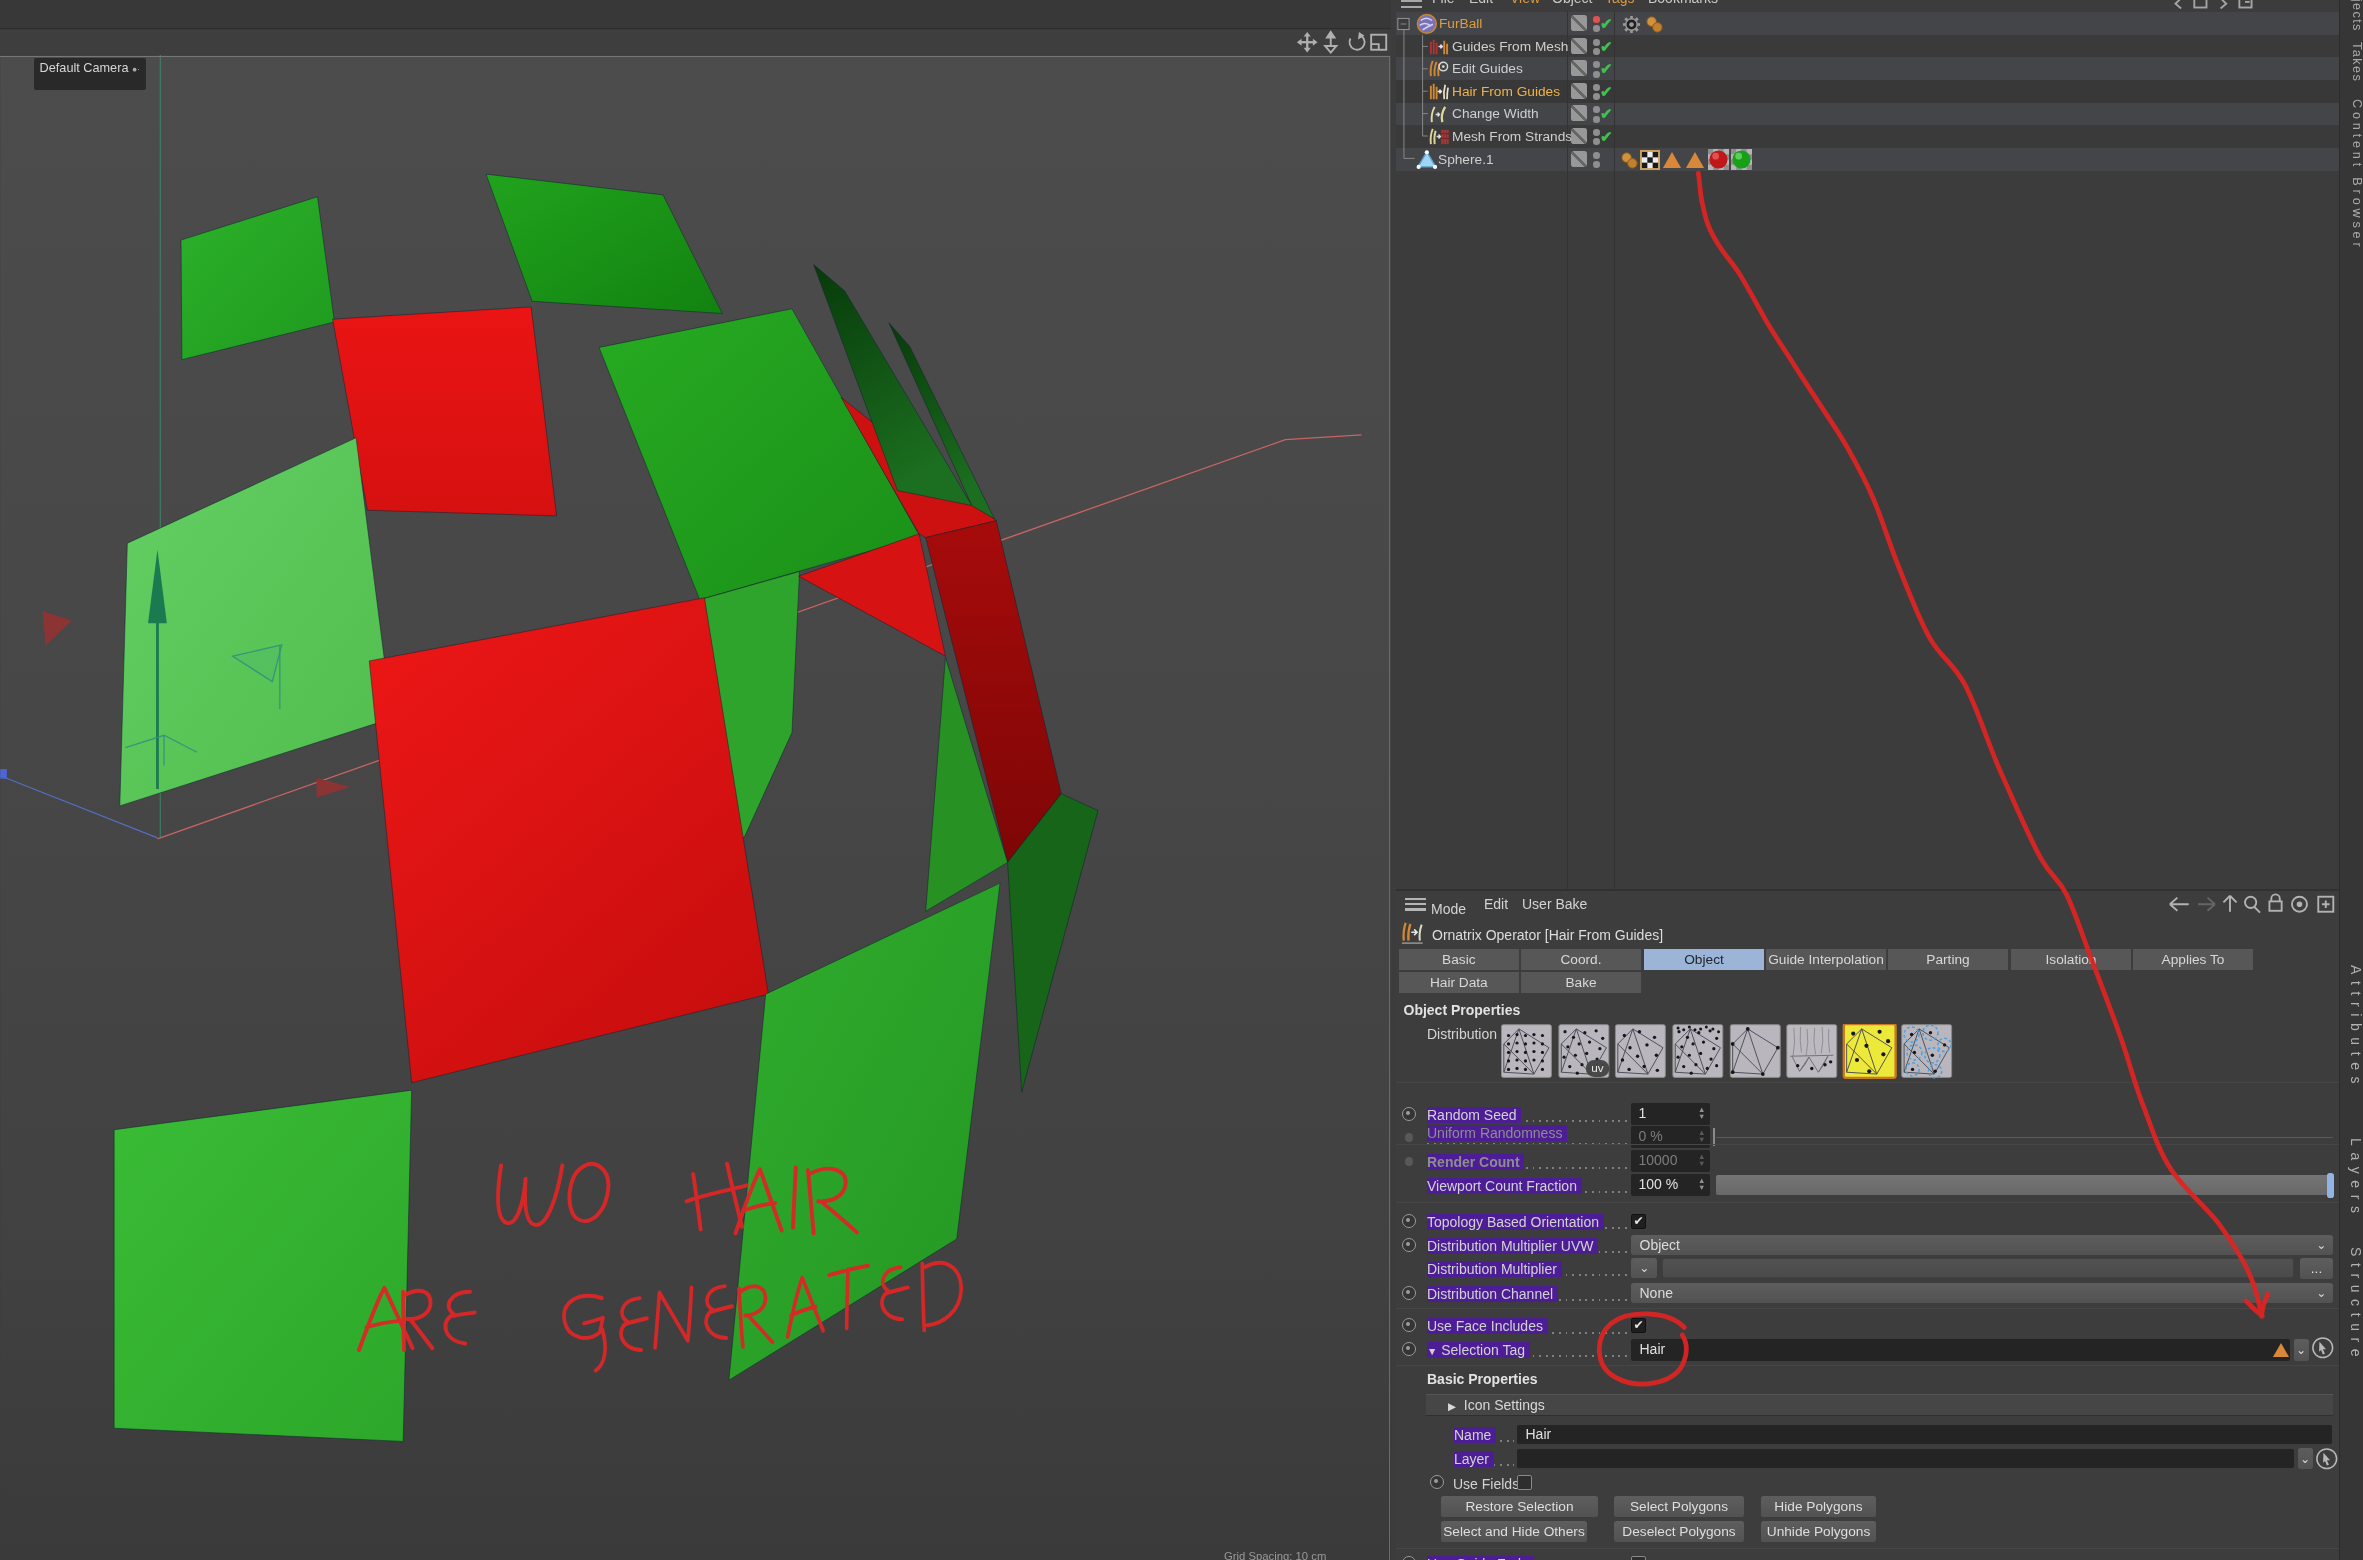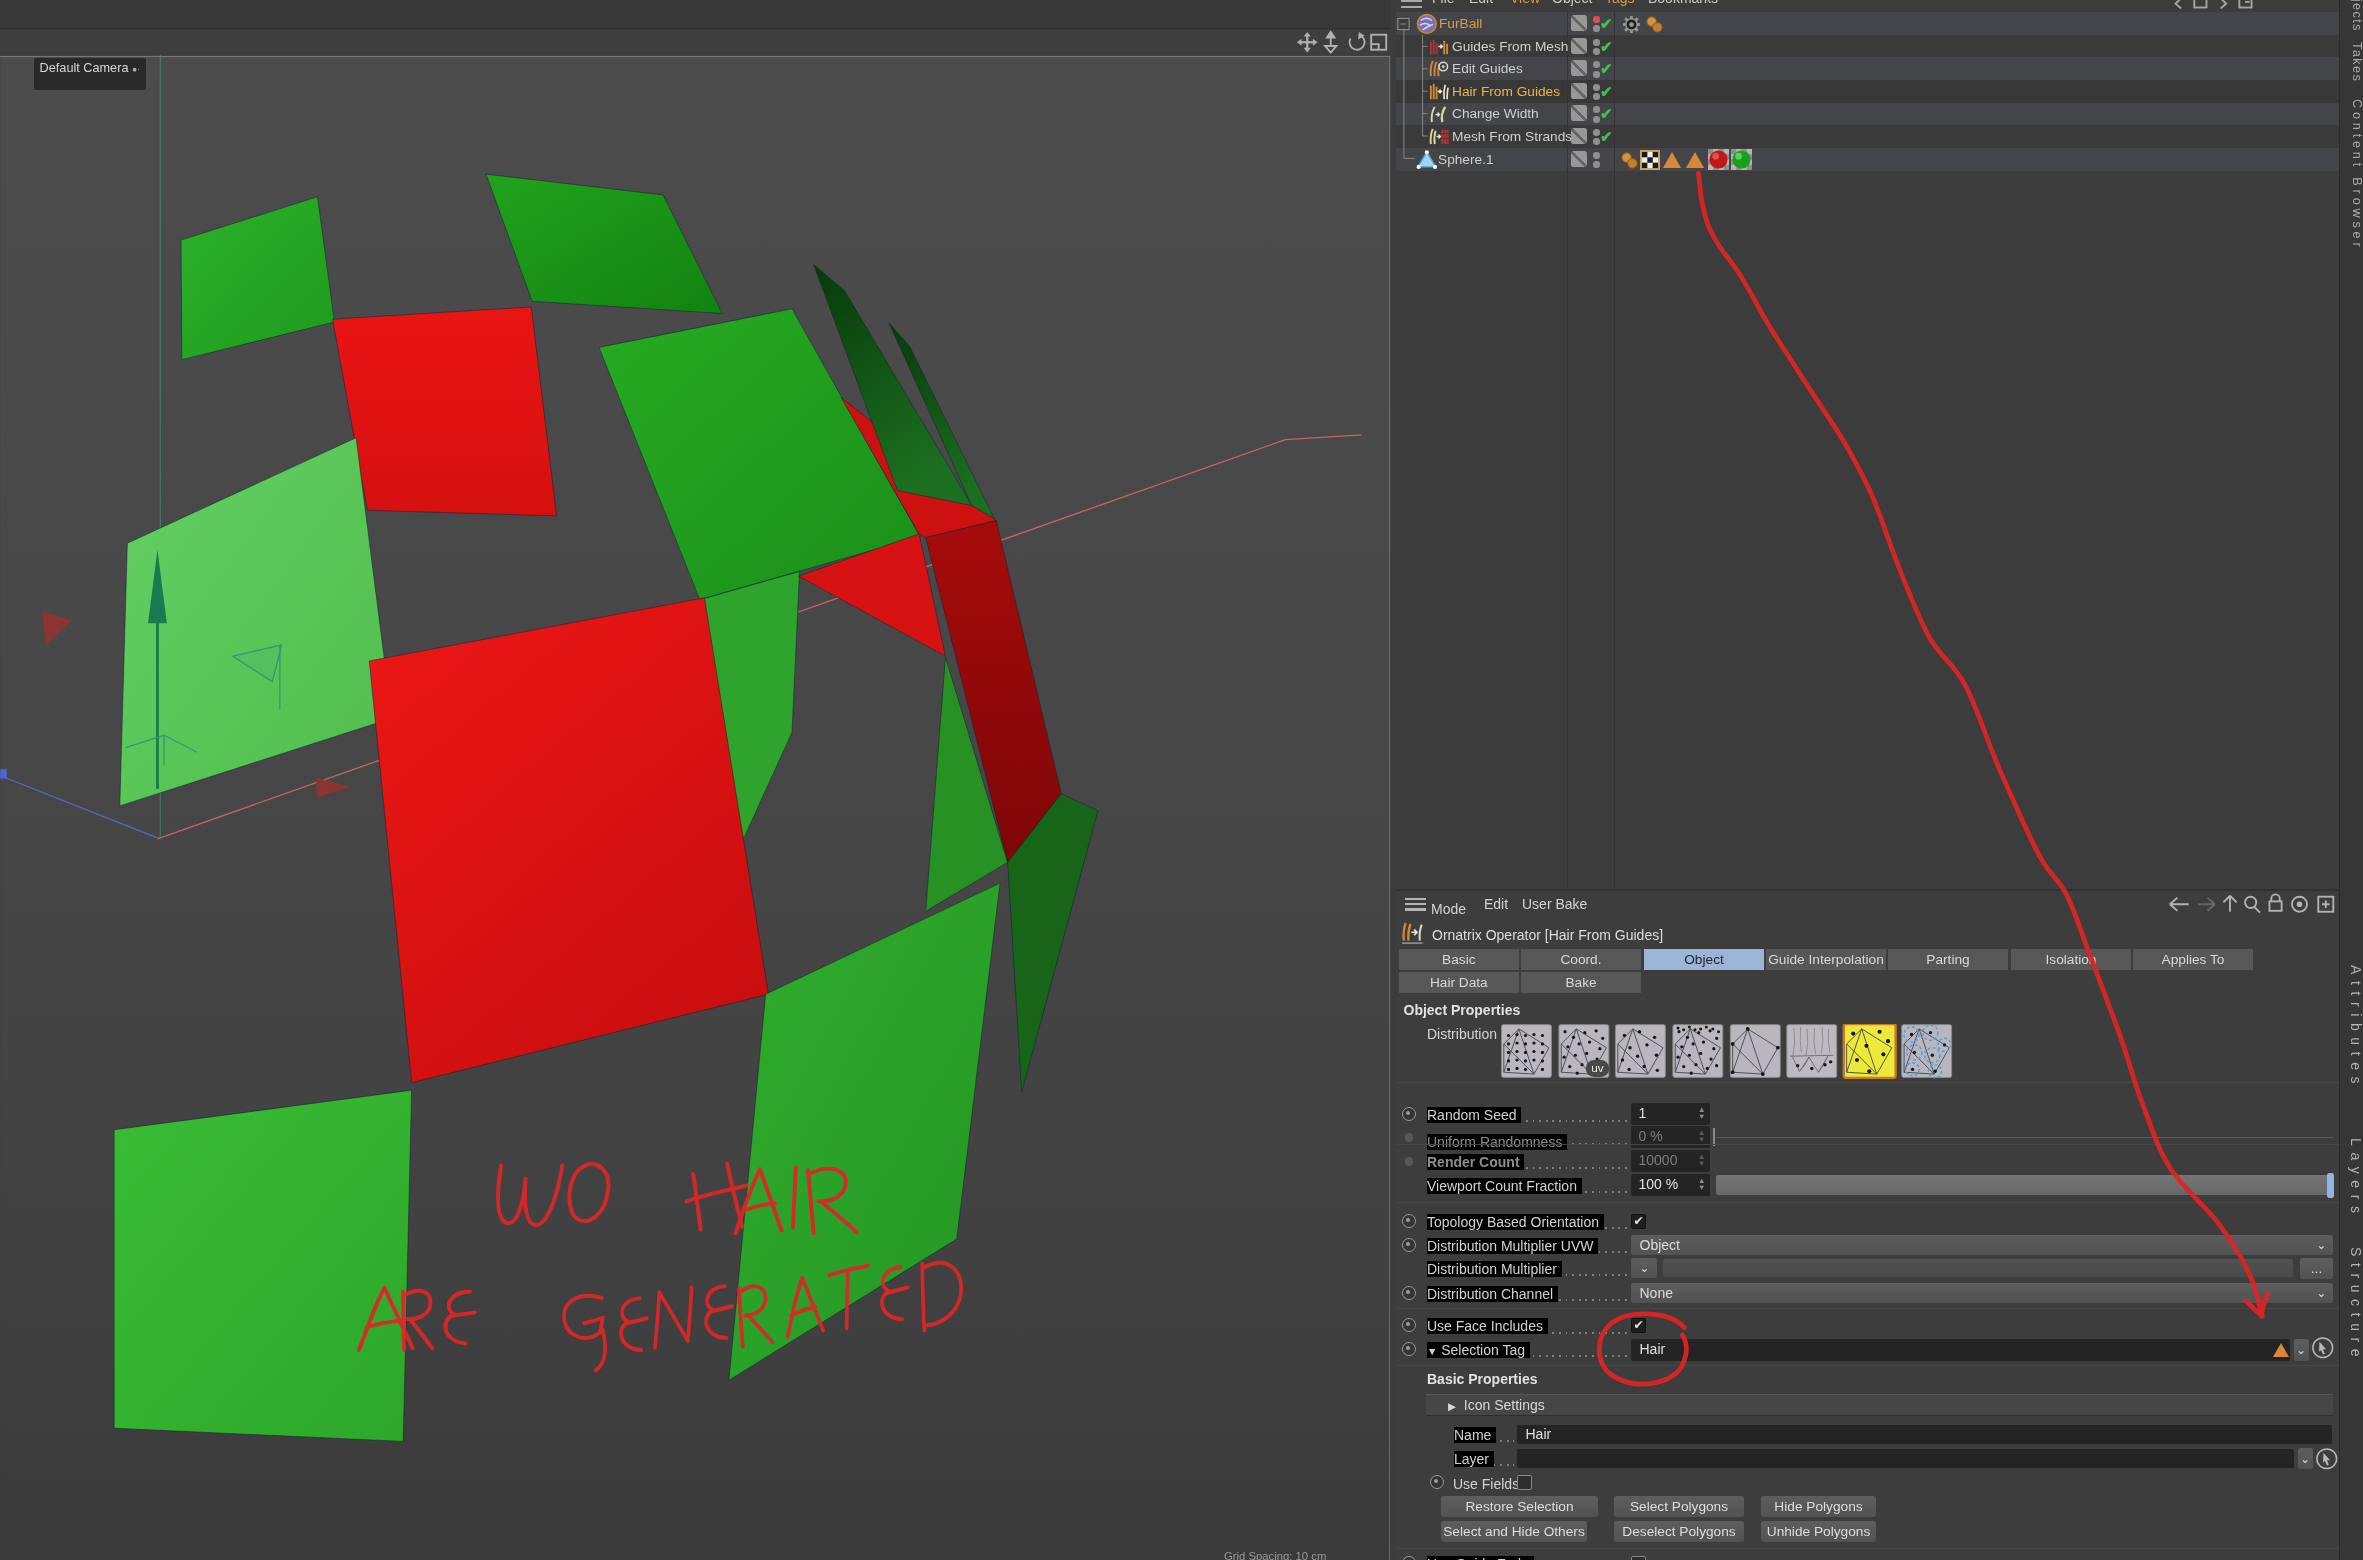--- a/index.html
+++ b/index.html
@@ -22,21 +22,21 @@
 .omrow{position:absolute;left:0;width:943px;height:22.6px;}
 .omrow.lt{background:#444548;}
 .omrow.dk{background:#3a3a3b;}
 .omtxt{position:absolute;top:3.8px;font-size:13.7px;color:#cfcfcf;white-space:nowrap;}
 .orange{color:#dd9d3e;}
 .slashbox{position:absolute;left:175px;top:2.8px;width:16px;height:16px;border-radius:2.8px;background:linear-gradient(45deg,#989898 43%,#666 43%,#666 55%,#989898 55%);}
 .dot{position:absolute;width:6.6px;height:6.6px;border-radius:50%;background:#8f8f8f;}
 .gcheck{position:absolute;left:204px;top:2.8px;font-size:15px;color:#40c050;font-weight:bold;}
 .colsep{position:absolute;top:11.3px;width:0.9px;height:878px;background:#333;}
 
-.alabel{position:absolute;font-size:14px;color:#d2d2d2;background:#000000;padding-right:4.7px;white-space:nowrap;}
+.alabel{position:absolute;font-size:14px;color:#d2d2d2;background:#4c1d95;padding-right:4.7px;white-space:nowrap;}
 .alabel.dim{color:#8d8d8d;}
 .dots{position:absolute;height:1.9px;background:repeating-linear-gradient(90deg,#808080 0 1.9px,rgba(0,0,0,0) 1.9px 6.6px);}
 .radio{position:absolute;width:14px;height:14px;border-radius:50%;border:1.9px solid #9b9b9b;background:#343434;}
 .radio:before{content:"";position:absolute;left:3.3px;top:3.3px;width:3.8px;height:3.8px;border-radius:50%;background:#9b9b9b;}
 .radiodim{position:absolute;width:8.5px;height:8.5px;border-radius:50%;background:#585858;}
 .numbox{position:absolute;width:79px;height:21.7px;background:#242424;border-radius:1.9px;color:#e0e0e0;font-size:14px;line-height:21.7px;padding-left:7.5px;}
 .numbox .spin{position:absolute;right:1.9px;top:0;width:13px;height:21.7px;color:#909090;font-size:7.5px;line-height:7.5px;text-align:center;padding-top:2.8px;}
 .numbox.dim{color:#7d7d7d;}
 .drop{position:absolute;height:20px;background:linear-gradient(#5d5d5d,#525252);border-radius:2.8px;color:#dcdcdc;font-size:14px;line-height:20px;padding-left:8.5px;}
 .drop .chev{position:absolute;right:6.6px;top:0;font-size:12.2px;color:#d8d8d8;}
@@ -619,21 +619,21 @@
         <text x="41.5" y="51" font-size="12.5" fill="#e8e8e8" text-anchor="middle" font-family="Liberation Sans">uv</text>
       </g>
   </svg>
   <div class="sep" style="top:191px;"></div>
   <div class="radio" style="left:5.6px;top:216px;"></div>
   <div class="dots" style="left:31px;top:229px;width:202px;"></div>
   <div class="alabel" style="left:31px;top:216px;">Random Seed</div>
   <div class="numbox" style="left:235px;top:212px;">1<span class="spin">▲<br>▼</span></div>
   <div class="radiodim" style="left:8.5px;top:242px;"></div>
   <div class="dots" style="left:31px;top:252px;width:202px;"></div>
-  <div class="alabel dim" style="left:31px;top:243px;">Uniform Randomness</div>
+  <div class="alabel dim" style="left:31px;top:234px;">Uniform Randomness</div>
   <div class="numbox dim" style="left:235px;top:235px;">0 %<span class="spin" style="opacity:.5">▲<br>▼</span></div>
   <div class="abs" style="left:317px;top:237px;width:1.9px;height:18px;background:#8a8a8a;"></div>
   <div class="abs" style="left:320px;top:246px;width:617px;height:0.9px;background:#5a5a5a;"></div>
   <div class="sep" style="top:253px;"></div>
   <div class="radiodim" style="left:8.5px;top:266px;"></div>
   <div class="dots" style="left:31px;top:276px;width:202px;"></div>
   <div class="alabel dim" style="left:31px;top:263px;font-weight:bold;">Render Count</div>
   <div class="numbox dim" style="left:235px;top:259px;">10000<span class="spin" style="opacity:.5">▲<br>▼</span></div>
   <div class="dots" style="left:31px;top:300px;width:202px;"></div>
   <div class="alabel" style="left:31px;top:287px;">Viewport Count Fraction</div>

